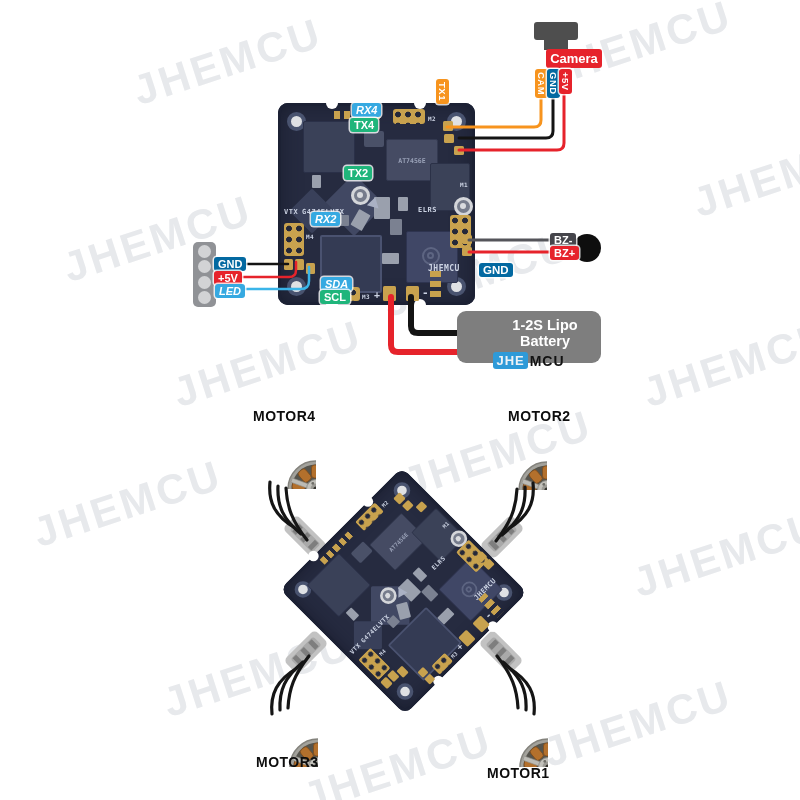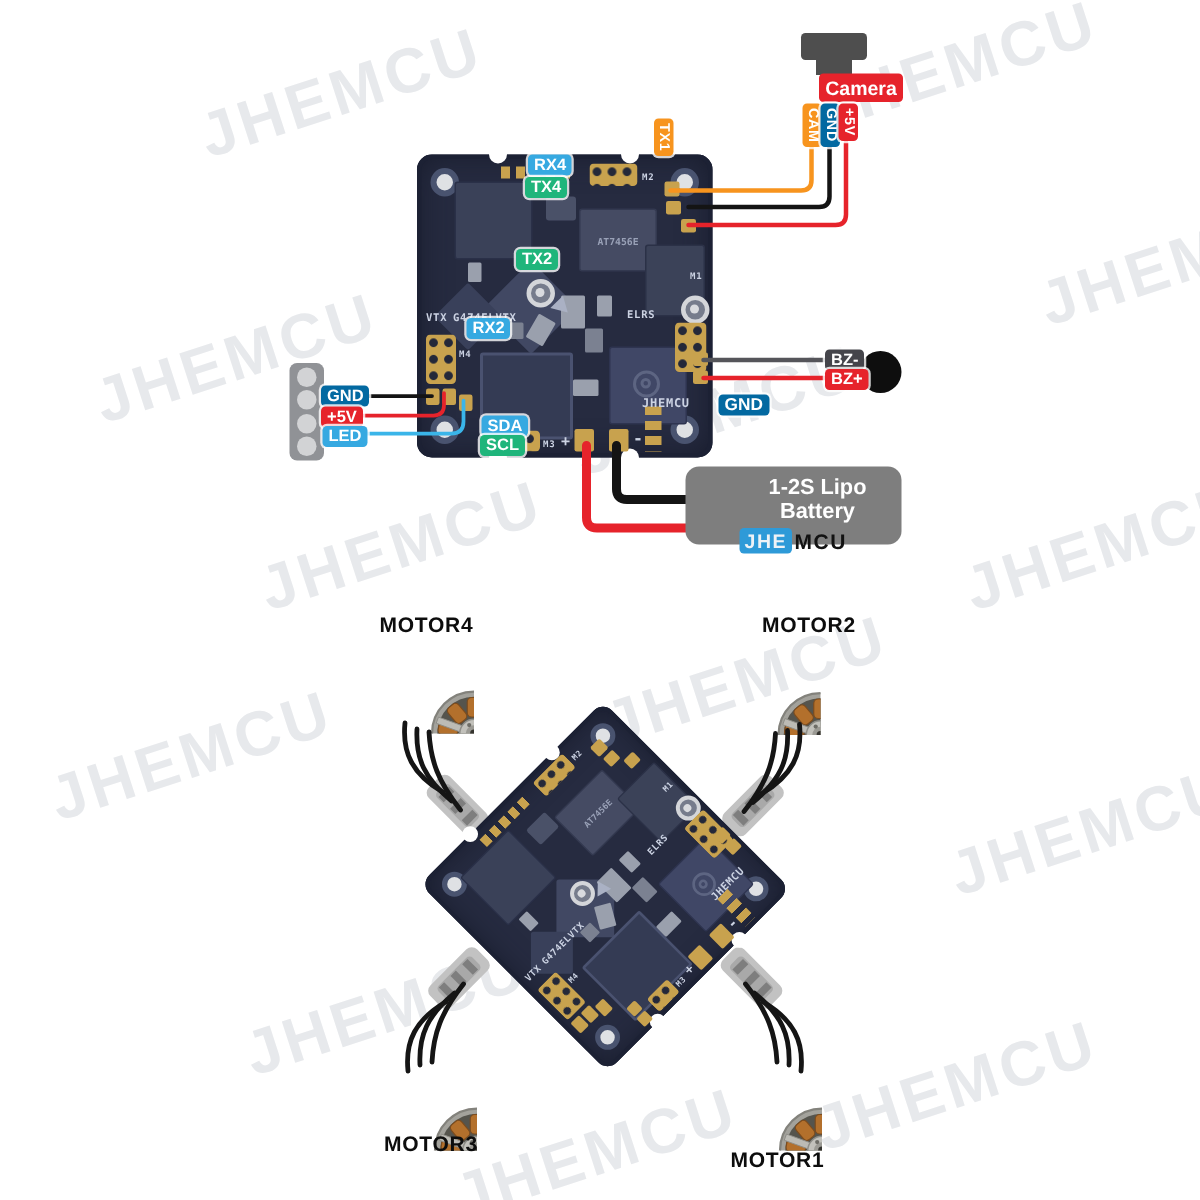--- a/index.html
+++ b/index.html
@@ -30,21 +30,21 @@
   .arrow{width:0;height:0;border-left:6px solid transparent;border-right:6px solid transparent;
          border-bottom:10px solid #aab1c4;}
   .esp-ring{width:18px;height:18px;border-radius:50%;border:2.5px solid #5d6582;}
   .esp-ring i{position:absolute;left:3px;top:3px;width:7px;height:7px;border-radius:50%;border:2px solid #5d6582;}
   
   .tag{position:absolute;color:#fff;font:700 11px "Liberation Sans",sans-serif;height:14px;
        line-height:14px;padding:0 4px;border-radius:3px;z-index:6;text-align:center;
        box-shadow:0 0 0 1.5px rgba(255,255,255,.8);white-space:nowrap;}
   .vtag{writing-mode:vertical-rl;height:auto;width:13px;line-height:13px;padding:3px 0;
         font-size:9.5px;letter-spacing:.5px;}
-  .blue{background:#36A9E1;}.green{background:#1FB57B;}.orange{background:#F7941E;}
+  .blue{background:#36A9E1;font-style:italic;}.green{background:#1FB57B;}.orange{background:#F7941E;}
   .red{background:#E6232B;}.dark{background:#0369a1;}.bzgray{background:#45454b;}
   
   .cam-bar{position:absolute;left:534px;top:22px;width:44px;height:18px;background:#4e4e4e;
            border-radius:3px;z-index:6;}
   .cam-body{position:absolute;left:544px;top:39px;width:24px;height:11px;background:#4e4e4e;z-index:6;}
   .cam-box{position:absolute;left:522px;top:49px;width:56px;height:19px;background:#E6232B;
            border-radius:3px;color:#fff;font:700 13px "Liberation Sans",sans-serif;text-align:center;
            line-height:19px;z-index:6;margin-left:24px;}
   
   .conn{position:absolute;left:193px;top:242px;width:23px;height:65px;background:#909296;

